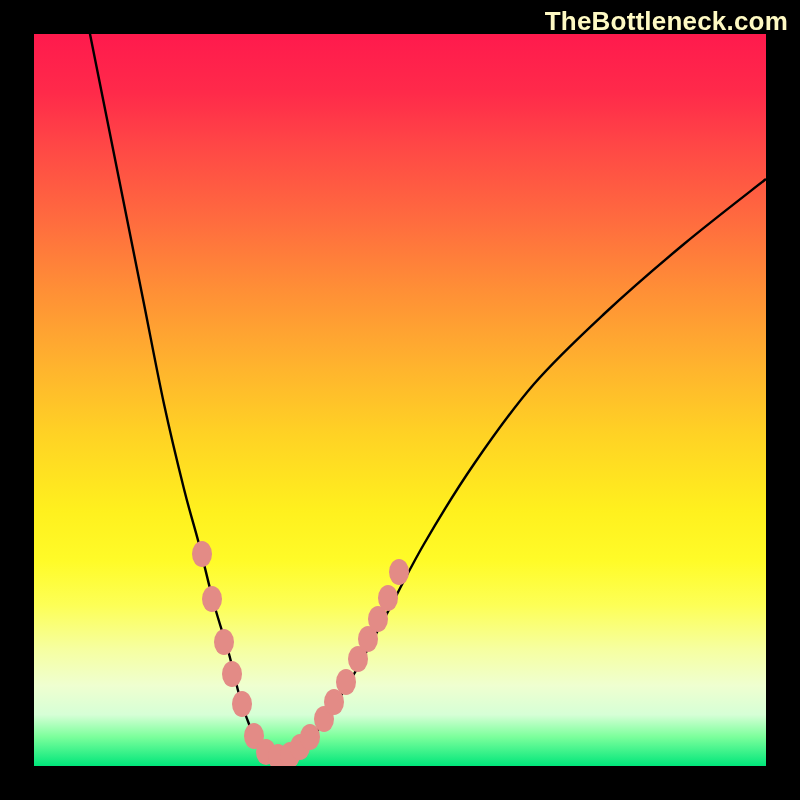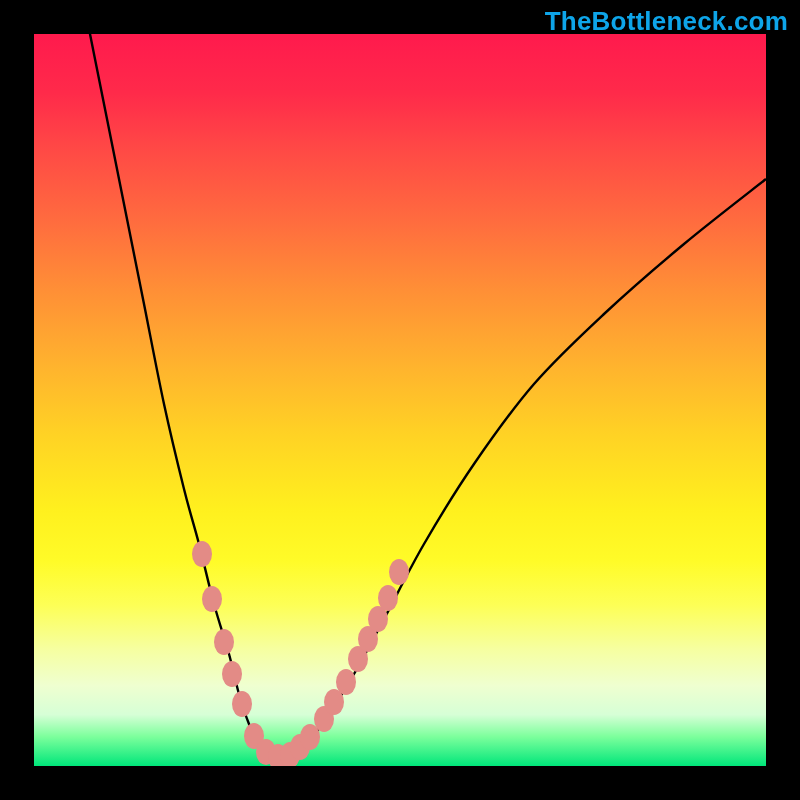--- a/index.html
+++ b/index.html
@@ -44,21 +44,21 @@
       #efffd0 89%,
       #d6ffd6 93%,
       #7cff9c 96%,
       #00e67a 100%
     );
   }
   .watermark {
     position: absolute;
     top: 6px;
     right: 12px;
-    color: #0ea5e9;
+    color: #fef9c3;
     font-family: Arial, Helvetica, sans-serif;
     font-size: 26px;
     font-weight: 600;
     letter-spacing: 0.2px;
     user-select: none;
   }
   svg.curve {
     position: absolute;
     inset: 0;
   }

